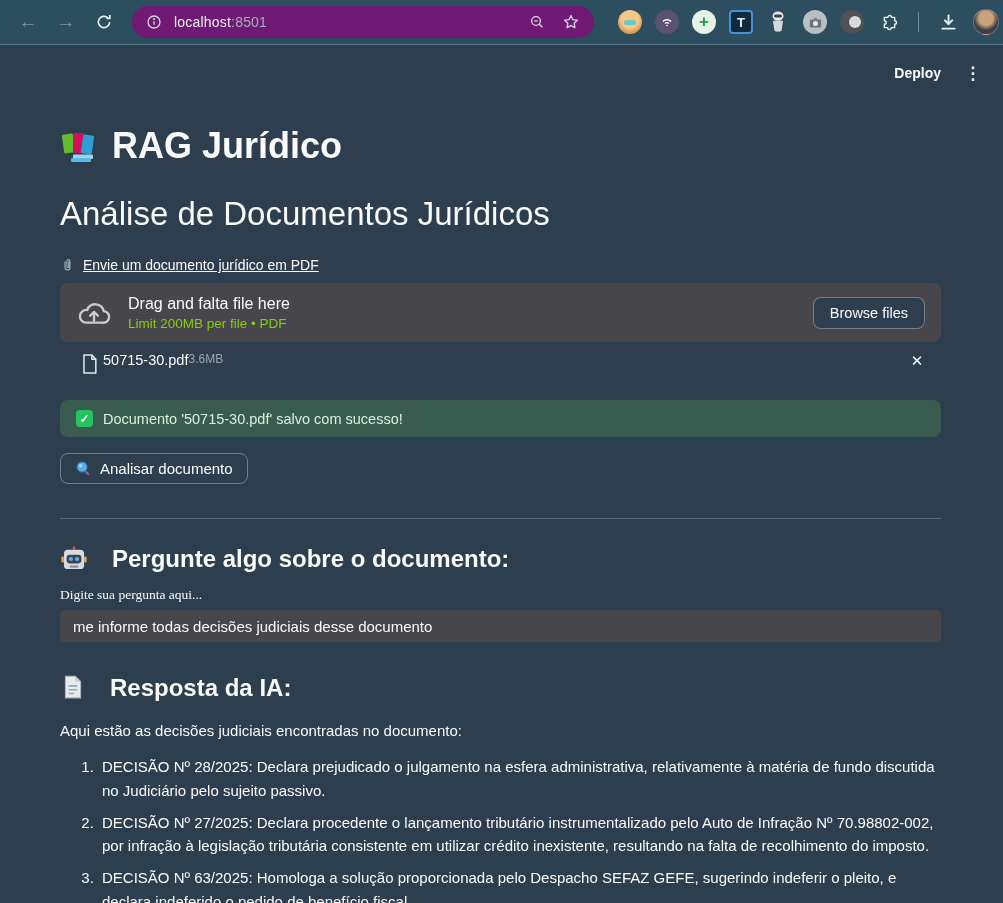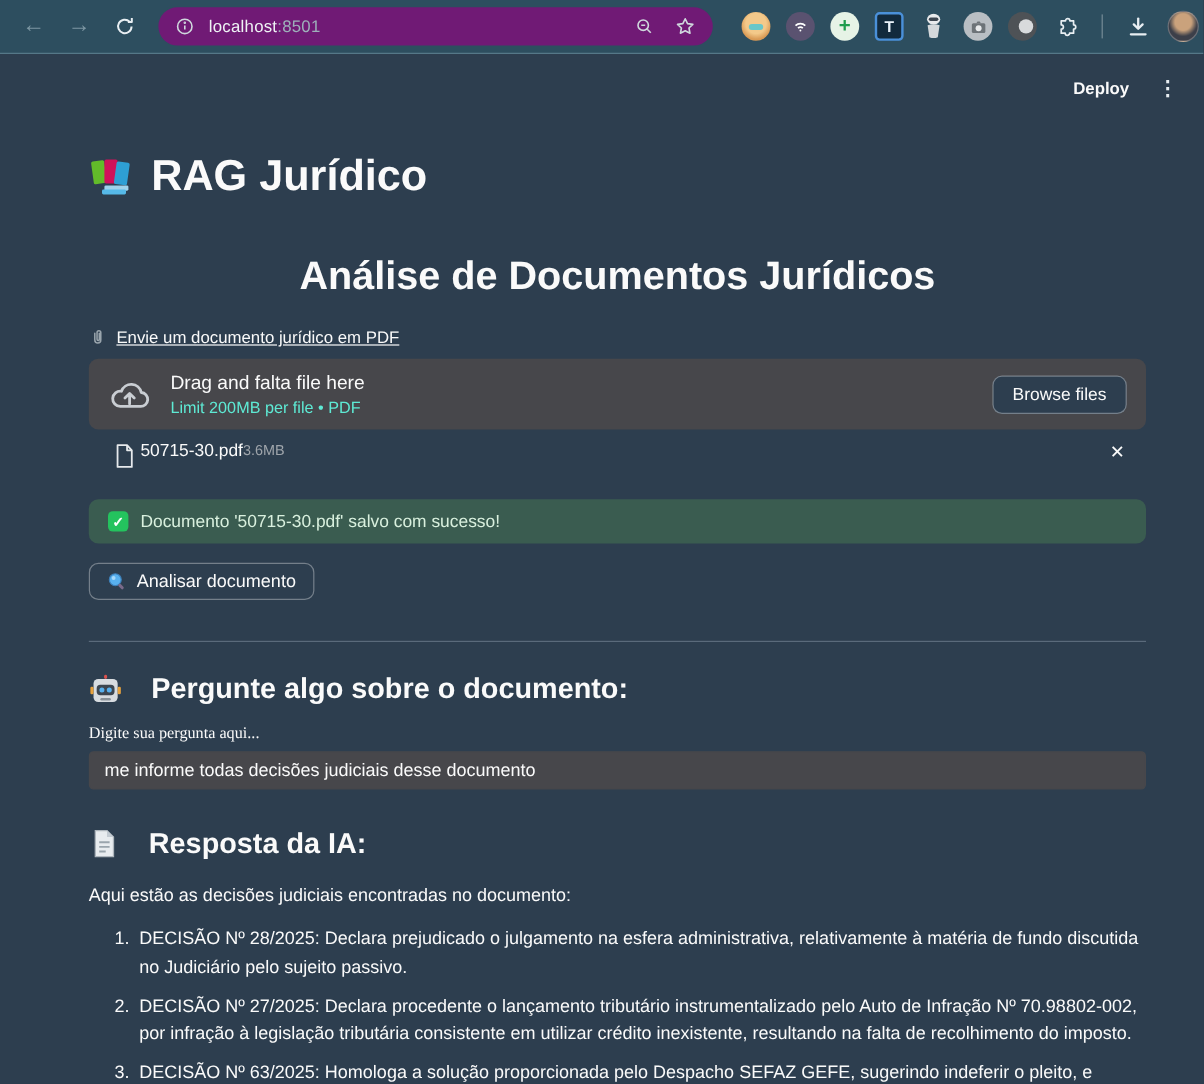--- a/index.html
+++ b/index.html
@@ -46,40 +46,40 @@
   .ext-tsq { border-radius:4px; background:#122a3d; border:2px solid #4a90d9; color:#eaf2fa; font-size:13px; }
   .ext-eve { background:transparent; }
   .ext-cam { background:#b9bec3; }
   .ext-sphere { background:#4e5256; }
   .ext-sphere i { width:12px; height:12px; border-radius:50%; background:#d8dadc; display:block; margin-left:6px; }
   .toolbar-sep { width:1px; height:20px; background:rgba(255,255,255,0.35); margin:0 4px; }
   .avatar-chip { width:26px; height:26px; border-radius:50%; background:radial-gradient(circle at 50% 35%, #caa27c 0 35%, #3c3f49 60%); border:1px solid rgba(255,255,255,.25); }
   .kebab { color:#e8eef2; font-size:17px; font-weight:bold; letter-spacing:0; width:24px; text-align:center; }
 
   
-  .app { height:730px; position:relative;padding-left:14px; }
+  .app { height:730px; position:relative; }
   .deploy-bar {
     height:56px; display:flex; align-items:center; justify-content:flex-end;
     gap:20px; padding-right:18px;
   }
   .deploy-btn { font-size:14px; font-weight:600; color:#fafafa; }
   .container { width:881px; margin-left:60px; }
 
   h1.app-title { font-size:36px; font-weight:700; display:flex; align-items:center; gap:14px; margin-top:24px; }
-  h1.page-title { font-size:33px; font-weight:700; margin-top:44px;text-align:center; }
+  h1.page-title { font-size:33px; font-weight:400; margin-top:28px; }
 
   .uploader-label { margin-top:24px; display:flex; align-items:center; gap:8px; font-size:14px; color:#fafafa;text-decoration:underline; }
 
   .dropzone {
     margin-top:10px; height:59px; background:#47474b; border-radius:8px;
     display:flex; align-items:center; padding:0 16px; gap:16px;
   }
   .dz-texts { flex:1 1 auto; }
   .dz-title { font-size:16px; color:#fafafa; }
-  .dz-hint  { font-size:13.5px; color:#5eead4; margin-top:3px; }
+  .dz-hint  { font-size:13.5px; color:#84cc16; margin-top:3px; }
   .browse-btn {
     background:#2d3e4f; color:#fafafa; font-size:14.5px;
     border:1px solid rgba(250,250,250,0.35); border-radius:8px;
     padding:7px 16px; cursor:pointer; font-family:inherit;
   }
 
   .file-row { margin-top:10px; height:30px; display:flex; padding:0 12px 0 20px; gap:4px; }
   .file-name { font-size:14.5px; color:#fafafa; }
   .file-size { font-size:12px; color:#9fa5ab; margin-left:-4px; }
   .file-close { margin-left:auto; color:#fafafa; font-size:15px; cursor:pointer; width:24px; text-align:center; }

